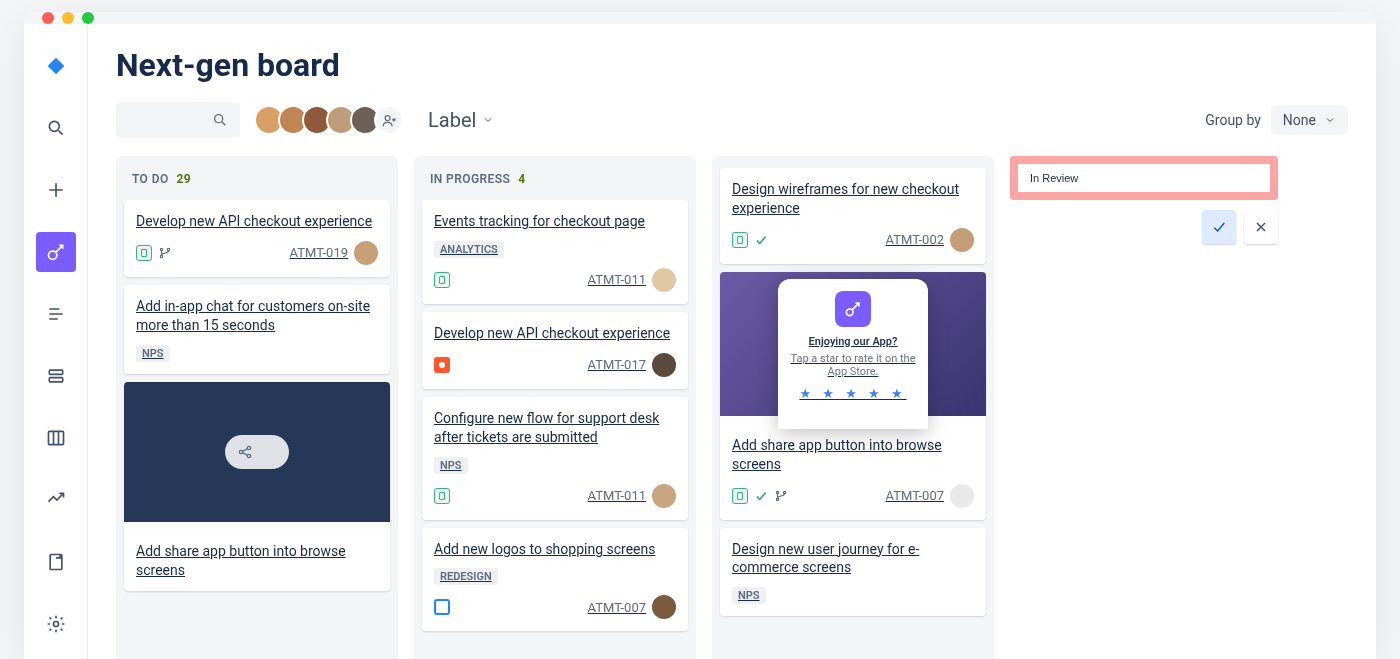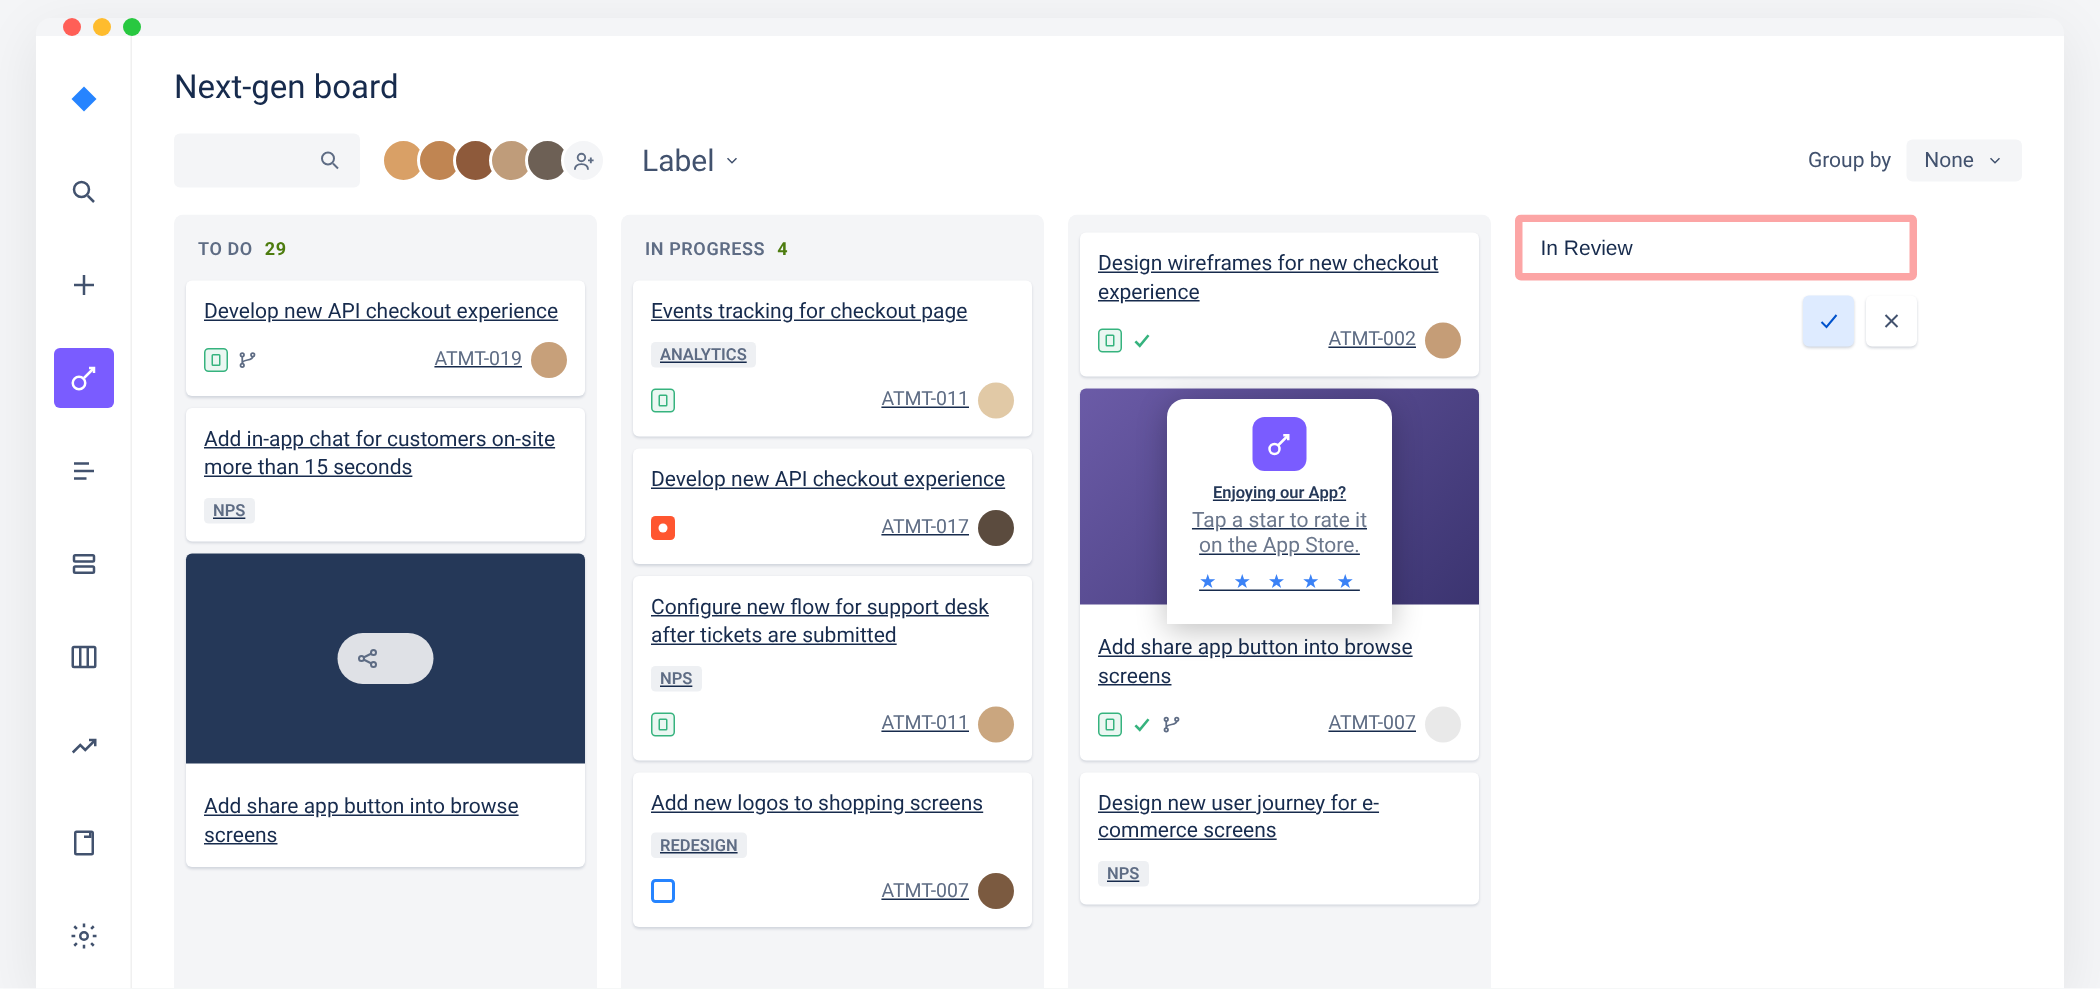--- a/index.html
+++ b/index.html
@@ -48,21 +48,21 @@
     display: flex; align-items: center; justify-content: center;
     color: #42526e;
     border-radius: 4px;
     cursor: pointer;
   }
   .rail-item.selected { background: #7a5cff; color: #fff; }
   .rail-icon { width: 20px; height: 20px; }
   .rail-spacer { flex: 1; }
 
   .main { flex: 1; padding: 22px 28px 0 28px; display: flex; flex-direction: column; }
-  .page-title { font-size: 22px; font-weight: 400; color: #172b4d; margin-bottom: 18px; }
+  .page-title { font-size: 32px; font-weight: 700; color: #172b4d; margin-bottom: 18px; }
 
   .toolbar { display: flex; align-items: center; gap: 14px; margin-bottom: 18px; }
   .search {
     width: 124px; height: 36px; background: #f4f5f7; border-radius: 4px;
     display: flex; align-items: center; justify-content: flex-end; padding: 0 12px;
     color: #5e6c84;
   }
   .avatars { display: flex; align-items: center; }
   .avatar {
     width: 30px; height: 30px; border-radius: 50%;
@@ -142,22 +142,22 @@
   .type-task { border: 2px solid #2684ff; }
   .branch-icon, .check-icon { color: #5e6c84; width: 14px; height: 14px; }
   .check-green { color: #36b37e; }
   .mini-avatar { width: 24px; height: 24px; border-radius: 50%; background: #ccc; }
 
   .new-column {
     width: 268px; min-width: 268px;
     display: flex; flex-direction: column; gap: 10px;
   }
   .new-col-input {
-    width: 100%; height: 44px; border: 5px solid #fca5a5; border-radius: 4px;
-    background: #fff; font-size: 14px; color: #172b4d;
+    width: 100%; height: 44px; border: 8px solid #fca5a5; border-radius: 4px;
+    background: #fff; font-size: 11px; color: #172b4d;
     padding: 4px 12px; outline: none;
   }
   .new-col-actions { display: flex; gap: 8px; justify-content: flex-end; }
   .action-btn {
     width: 34px; height: 34px; background: #fff; border-radius: 4px;
     box-shadow: 0 1px 2px rgba(9,30,66,0.2);
     display: flex; align-items: center; justify-content: center; cursor: pointer;
     color: #42526e;
   }
   .action-btn.confirm { background: #deebff; color: #0052cc; }
@@ -168,21 +168,21 @@
     display:flex; align-items:center; justify-content:center; position: relative;
   }
   .phone {
     width: 150px; height: 150px; background: #fff; border-radius: 12px 12px 0 0;
     padding: 12px; text-align: center; display:flex; flex-direction:column; align-items:center; gap:4px;
     box-shadow: 0 4px 20px rgba(0,0,0,0.25);
     transform: translateY(10px);
   }
   .phone-icon { width: 36px; height: 36px; border-radius: 8px; background: #7a5cff; display:flex; align-items:center; justify-content:center;}
   .phone-title { font-size: 11px; font-weight: 600; color: #253858; margin-top: 4px;}
-  .phone-sub { font-size: 14px; color: #6b778c; line-height: 1.2;}
+  .phone-sub { font-size: 11px; color: #6b778c; line-height: 1.2;}
   .stars { color: #3b82f6; letter-spacing: 4px; font-size: 13px; margin-top: 4px;}
   svg { display: block; }
 </style>
 </head>
 <body>
 
 <div class="window">
   <div class="titlebar">
     <div class="tl-dot tl-red"></div>
     <div class="tl-dot tl-yel"></div>

